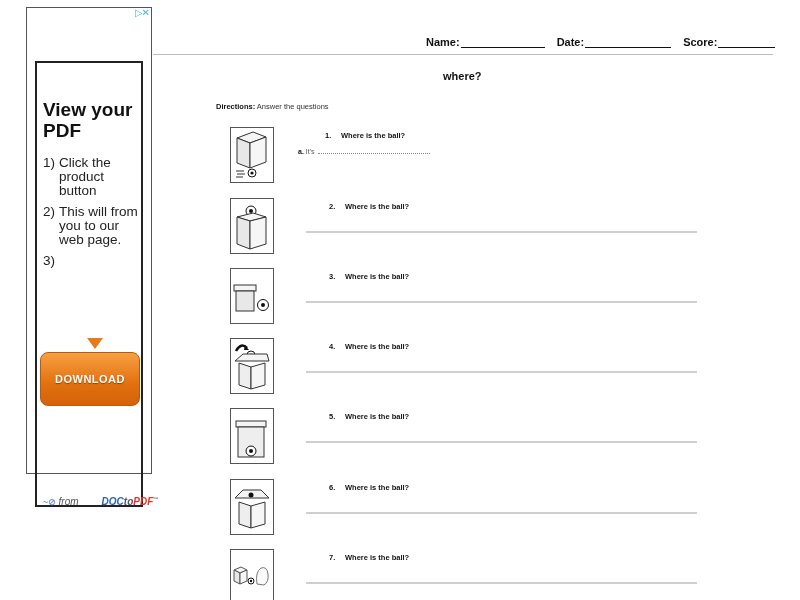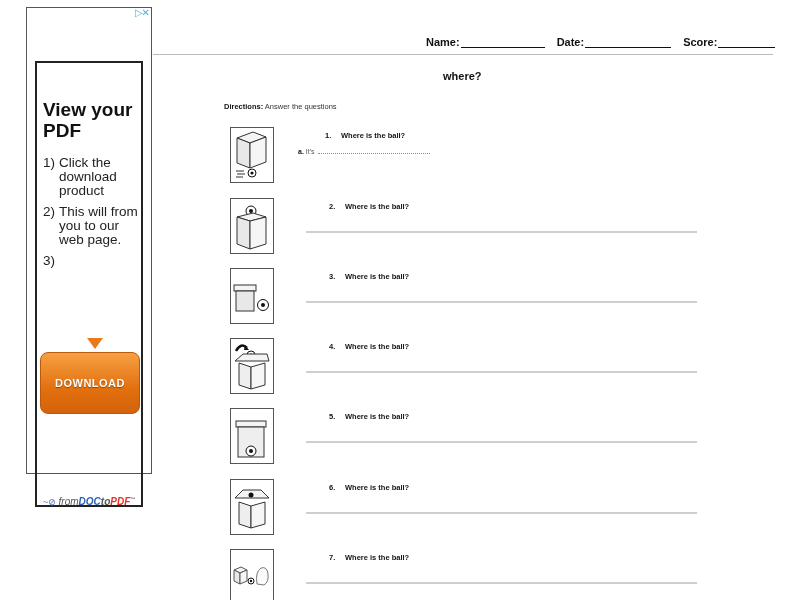--- a/index.html
+++ b/index.html
@@ -7,35 +7,35 @@
 
   
   .ad-outer { position:absolute; left:26px; top:7px; width:126px; height:467px; border:1px solid #555; box-sizing:border-box; background:#fff; }
   .ad-inner { position:absolute; left:8px; top:9px; width:108px; height:446px; border:2px solid #222; box-sizing:border-box;margin-top:44px; }
   .ad-choices { position:absolute; right:2px; top:-1px; font-size:10px; color:#4fb3d9; letter-spacing:-1px; cursor:pointer; }
   .ad-title { position:absolute; left:6px; top:36px; font-size:19px; font-weight:bold; line-height:21px; color:#111; }
   .ad-steps { position:absolute; left:6px; top:93px; width:100px; font-size:13.5px; line-height:14px; color:#222; }
   .ad-step { display:flex; margin-bottom:7px; }
   .ad-step .num { width:16px; flex:none; }
   .ad-arrow { position:absolute; left:50px; top:275px; width:0; height:0; border-left:8px solid transparent; border-right:8px solid transparent; border-top:11px solid #e8791c; }
-  .ad-download { position:absolute; left:3px; top:289px; width:100px; height:62px; border-radius:8px; background:linear-gradient(#f7a043, #e2700f 60%, #d4620a); border:1px solid #b85a10; box-sizing:border-box; color:#fff; font-weight:bold; font-size:11px; letter-spacing:0.5px; display:flex; align-items:center; justify-content:center; text-shadow:0 1px 1px #8a4308; cursor:pointer; }
+  .ad-download { position:absolute; left:3px; top:289px; width:100px; height:54px; border-radius:8px; background:linear-gradient(#f7a043, #e2700f 60%, #d4620a); border:1px solid #b85a10; box-sizing:border-box; color:#fff; font-weight:bold; font-size:11px; letter-spacing:0.5px; display:flex; align-items:center; justify-content:center; text-shadow:0 1px 1px #8a4308; cursor:pointer; }
   .ad-brand { position:absolute; left:6px; top:433px; font-size:10px; font-style:italic; font-weight:bold; white-space:nowrap; }
   .ad-brand .from { color:#555; font-weight:normal;text-align:right; }
-  .ad-brand .doc { color:#2e62b8; }
+  .ad-brand .doc { color:#2e62b8;padding-left:23px; }
   .ad-brand .to { color:#555; font-weight:bold; }
   .ad-brand .pdf { color:#e0342a; }
   .ad-brand .swirl { color:#7a9ac8; font-style:normal; font-size:9px; }
 
   
   .hdr-line { position:absolute; left:153px; top:54px; width:620px; height:1px; background:#bbb; }
   .hdr-fields { position:absolute; top:36px; left:426px; font-size:11px; font-weight:bold; display:flex; gap:2px; white-space:nowrap; }
   .field { display:flex; align-items:flex-end; margin-right:10px; }
   .field .blank { display:inline-block; border-bottom:1.5px solid #111; height:11px; margin-left:1px; }
   .title { position:absolute; left:443px; top:70px; font-size:11px; font-weight:bold; }
-  .directions { position:absolute; left:224px; top:102px; font-size:7.5px; color:#333; }
+  .directions { position:absolute; left:216px; top:102px; font-size:7.5px; color:#333; }
   .directions b { color:#111; }
 
   
   .q { position:absolute; left:230px; }
   .q .pic { position:absolute; left:0; top:0; width:44px; height:56px; border:1.5px solid #555; box-sizing:border-box; background:#fff; }
   .q .qtext { position:absolute; left:60px; top:4px; font-size:7.5px; font-weight:bold; white-space:nowrap;margin-left:39px; }
   .q .qtext .n { display:inline-block; width:16px; }
   .q .ansline { position:absolute; left:76px; top:33px; width:391px; height:2px; background:#cfcfcf; }
   .q1 .qtext { left:56px; }
   .q1 .sub { position:absolute; left:68px; top:21px; font-size:7px; color:#555; white-space:nowrap; }
@@ -49,21 +49,21 @@
 <div class="ad-outer">
   <span class="ad-choices">▷✕</span>
   <div class="ad-inner">
     <div class="ad-title">
       <div>View your</div>
       <div>PDF</div>
     </div>
     <div class="ad-steps">
       <div class="ad-step">
           <span class="num">1)</span>
-          <span>Click the download product</span>
+          <span>Click the product button</span>
         </div>
       <div class="ad-step">
           <span class="num">2)</span>
           <span>This will from you to our web page.</span>
         </div>
       <div class="ad-step">
           <span class="num">3)</span>
         </div>
     </div>
     <div class="ad-arrow"></div>

